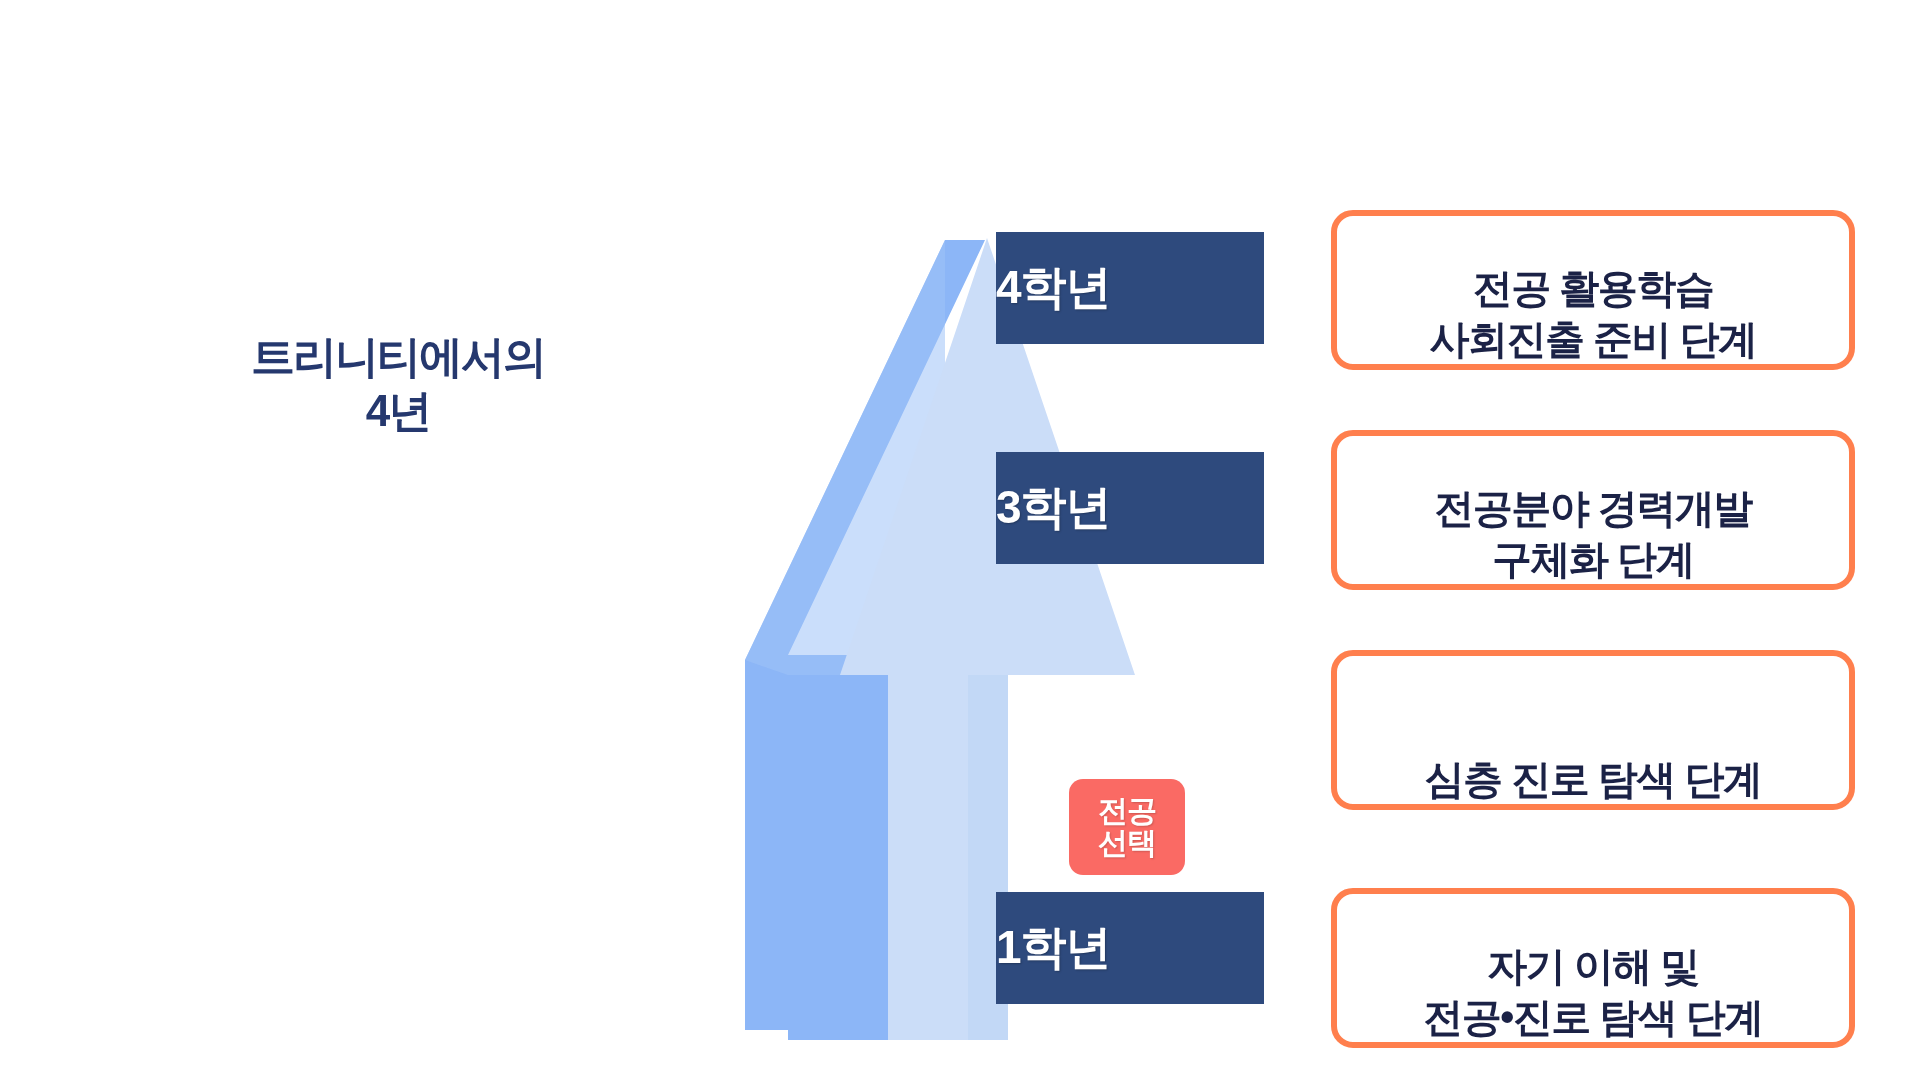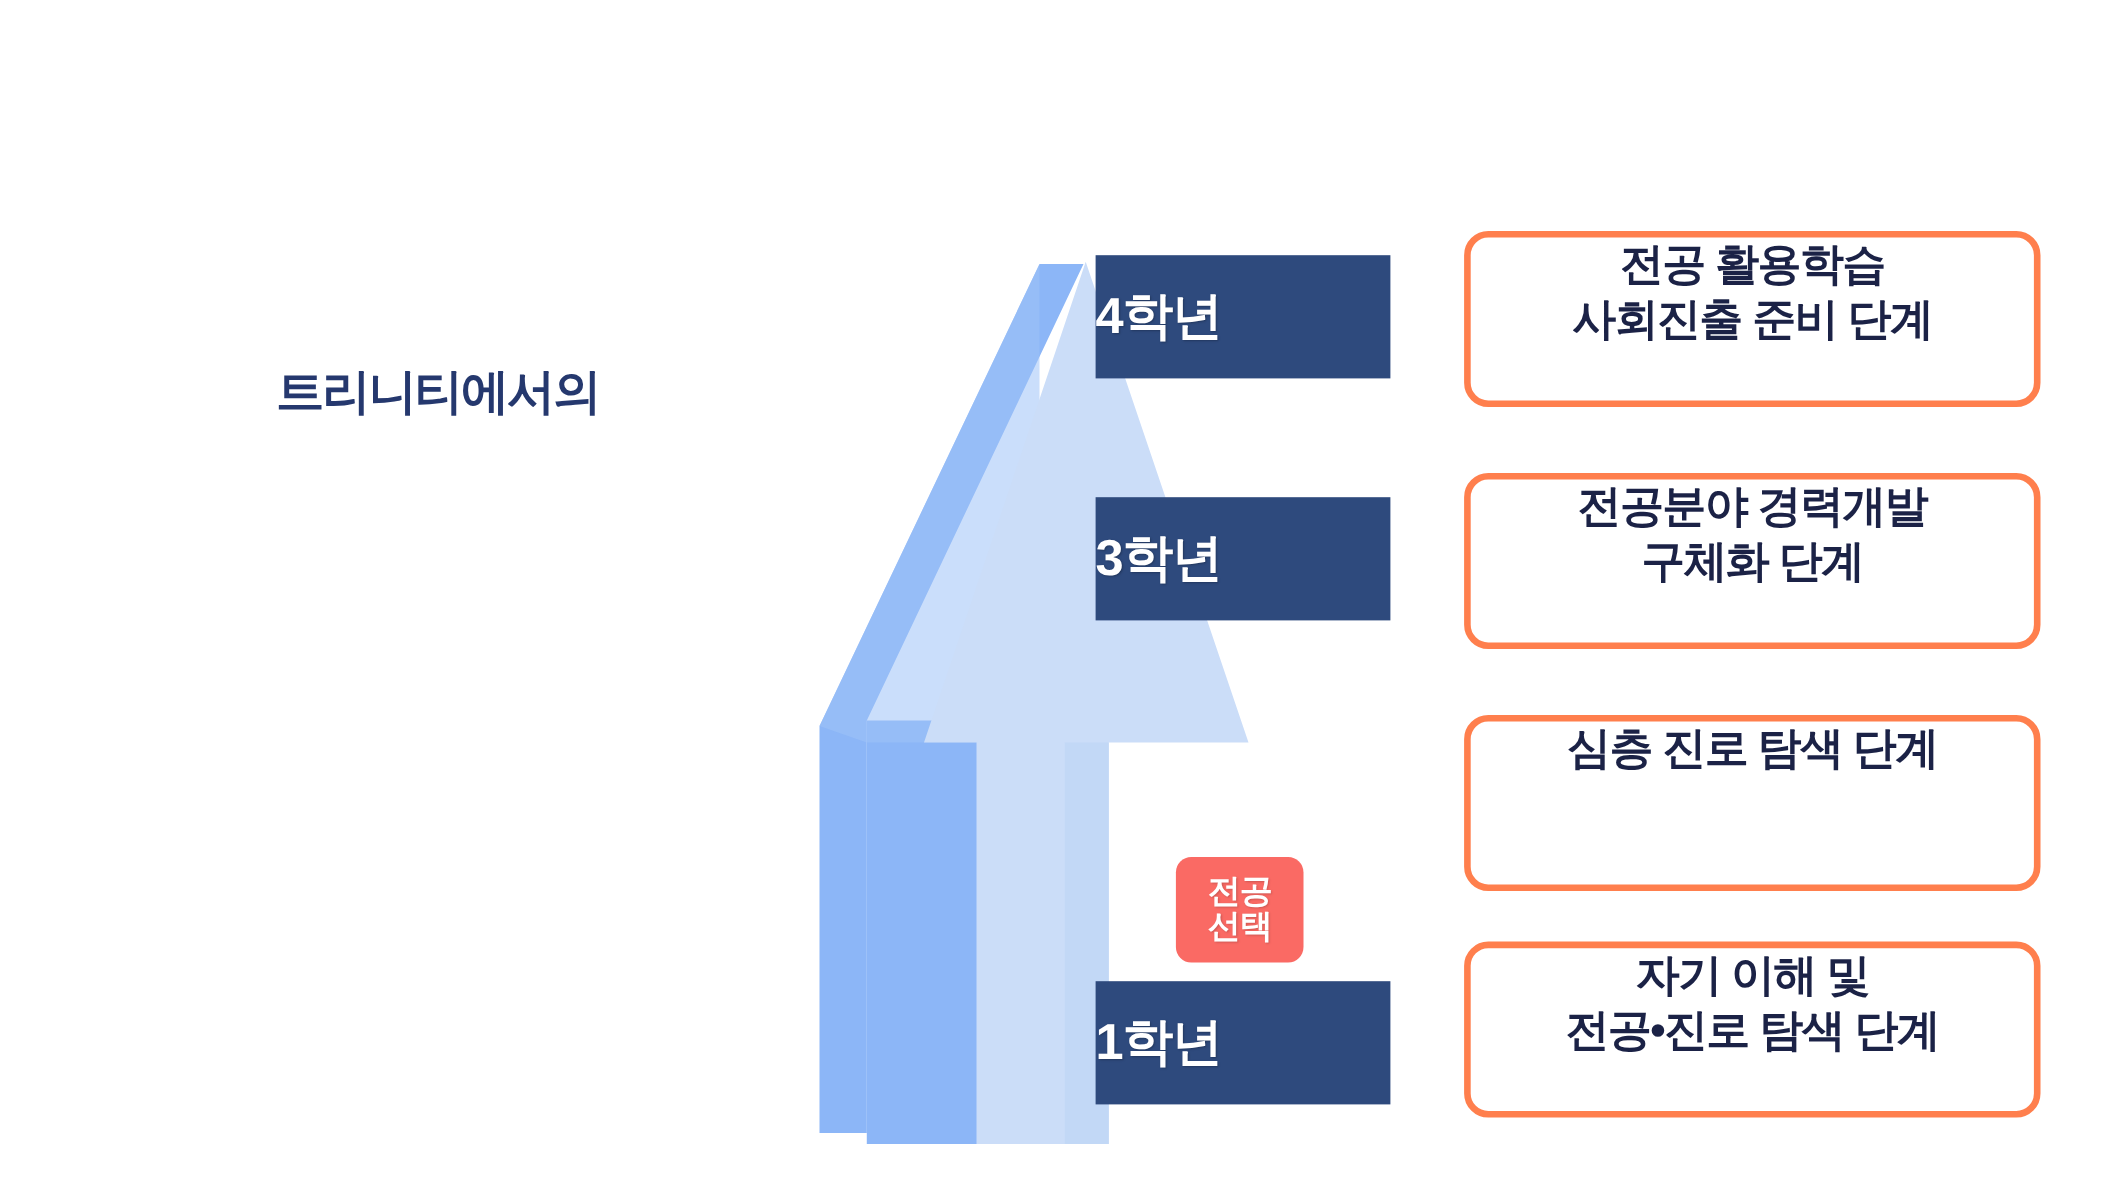--- a/index.html
+++ b/index.html
@@ -87,45 +87,46 @@
   .desc-card {
     position:absolute;
     left:1331px;
     width:524px; height:160px;
     background:#ffffff;
     border:6px solid #FF7F4D;
     border-radius:22px;
     display:flex;
     flex-direction:column;
     align-items:center;
-    justify-content:flex-start;
+    justify-content:flex-end;
     line-height:1.26;
     box-shadow:0 0 0 rgba(0,0,0,0);
   }
   .desc-card .dline {
     display:block;
     font-size:40px;
     font-weight:bold;
     color:#1B2246;
     letter-spacing:-1.5px;
     white-space:nowrap;
     text-align:center;
   }
   #desc-0 { top:210px; }
   #desc-1 { top:430px; }
   #desc-2 { top:650px; }
-  #desc-3 { top:856px; }
+  #desc-3 { top:888px; }
 </style>
 </head>
 <body>
 
 <div id="slide">
 
   <div id="title-block">
     <span class="tline">트리니티에서의</span>
+    <span class="tline">4년</span>
   </div>
 
   <div id="arrow-wrap">
     <svg viewBox="0 0 420 820" xmlns="http://www.w3.org/2000/svg" aria-hidden="true">
 
       <polygon points="5,440 205,20 245,20 48,435 48,810 5,810" fill="#8CB6F7"></polygon>
 
       <polygon points="48,435 148,435 148,820 48,820" fill="#8CB6F7"></polygon>
 
       <polygon points="5,440 48,455 218,455 205,430 205,20" fill="#9EC2F7" opacity="0.55"></polygon>

